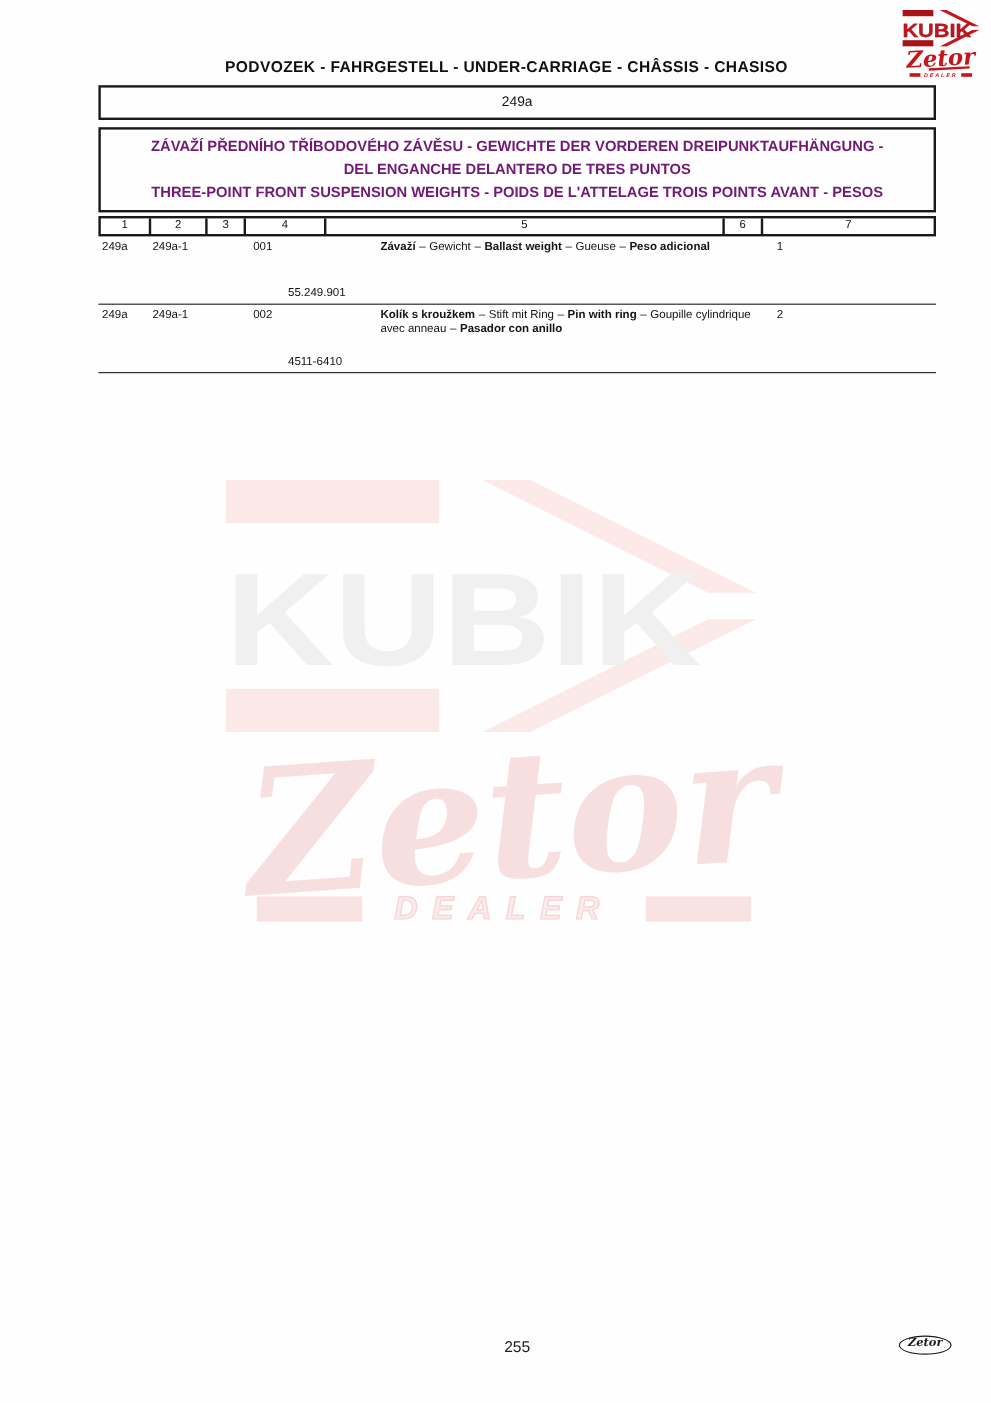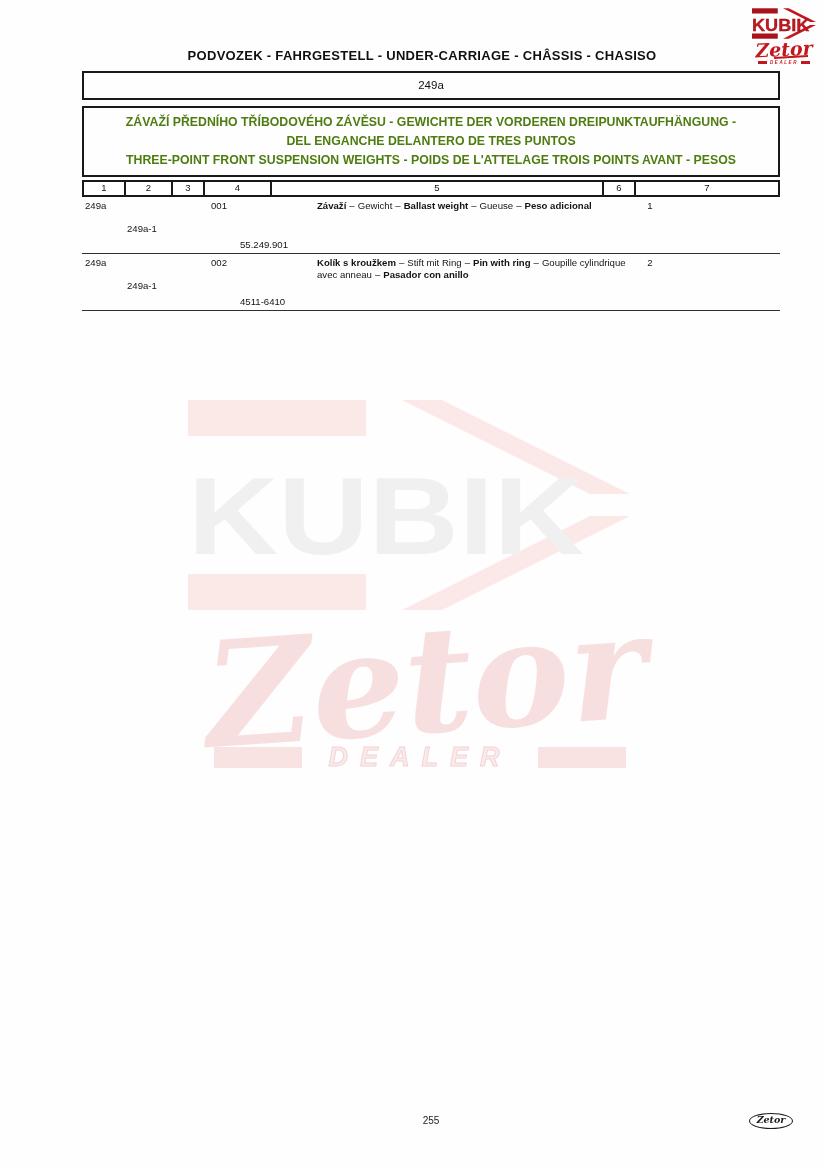--- a/index.html
+++ b/index.html
@@ -24,39 +24,39 @@
     position:absolute; left:73px; top:48px; width:698px; text-align:center;
     font-weight:bold; font-size:13px; letter-spacing:0.3px; color:#101010; white-space:nowrap;
   }
   .code-box {
     position:absolute; left:82px; top:71px; width:698px; height:29px; box-sizing:border-box;
     border:2px solid #191919; text-align:center; font-size:11.5px; color:#111; line-height:25px;
   }
   .title-box {
     position:absolute; left:82px; top:106px; width:698px; height:71px; box-sizing:border-box;
     border:2px solid #191919; text-align:center; font-weight:bold; font-size:12.3px;
-    color:#4d7c0f; padding-top:5px; line-height:19px;
+    color:#701a75; padding-top:5px; line-height:19px;
   }
   .title-box div { white-space:nowrap; }
 
   
   .thead {
     position:absolute; left:82px; top:180px; width:698px; height:17px; box-sizing:border-box;
     border:2px solid #191919; display:flex; background:#fff;
   }
   .hc { box-sizing:border-box; border-right:2px solid #191919; text-align:center;
         font-size:9.5px; line-height:12px; color:#111; }
   .hc:last-child { border-right:none; flex:1; }
   .w1{width:42px}.w2{width:47px}.w3{width:32px}.w4{width:67px}.w5{width:332px}.w6{width:32px}.w7{flex:1}
 
   .tbody { position:absolute; left:82px; top:197px; width:698px; }
   .trow { display:flex; border-bottom:1px solid #2f2f2f; padding:2.5px 0 2px; font-size:9.6px; color:#141414; }
   .c { box-sizing:border-box; line-height:12.5px; }
   .c.c1{width:42px; padding-left:3px;}
-  .c.c2{width:47px; padding-left:3px;margin-top:23px;}
+  .c.c2{width:47px; padding-left:3px;}
   .c.c3{width:32px; text-align:center;margin-left:32px;}
   .c.c4{width:67px; padding-left:5px;margin-top:39px;}
   .c.c5{width:332px; padding-left:15px; padding-right:4px;}
   .c.c6{width:32px; text-align:center;}
   .c.c7{flex:1;}
   .bt { font-weight:bold;margin-top:33px; }
   .sep { margin:0 3px; }
 
   
   .kubik-wm { position:absolute; left:188px; top:398px; width:442px; height:214px; }
@@ -68,21 +68,21 @@
   }
   .dealer-wm { position:absolute; left:214px; top:742px; width:412px; display:flex; align-items:center; gap:16px; }
   .dealer-bar-wm { width:88px; height:21px; background:#f8e3e2; }
   .dealer-text-wm {
     flex:1; text-align:center; font-style:italic; font-weight:bold; font-size:27px;
     letter-spacing:12px; color:#fbeaea; -webkit-text-stroke:1px #f4d4d4; white-space:nowrap;
   }
 
   
   .page-number { position:absolute; left:82px; top:1115px; width:698px; text-align:center;
-                 font-size:10px; color:#1c1c1c; }
+                 font-size:13px; color:#1c1c1c; }
   .zetor-oval {
     position:absolute; left:749px; top:1113px; width:44px; height:16px; box-sizing:border-box;
     border:1.5px solid #1a1a1a; border-radius:50%; text-align:center;
     font-family:"DejaVu Serif", serif; font-style:italic; font-weight:bold;
     font-size:9.5px; line-height:12px; color:#1a1a1a;
   }
 </style>
 </head>
 <body>
 

